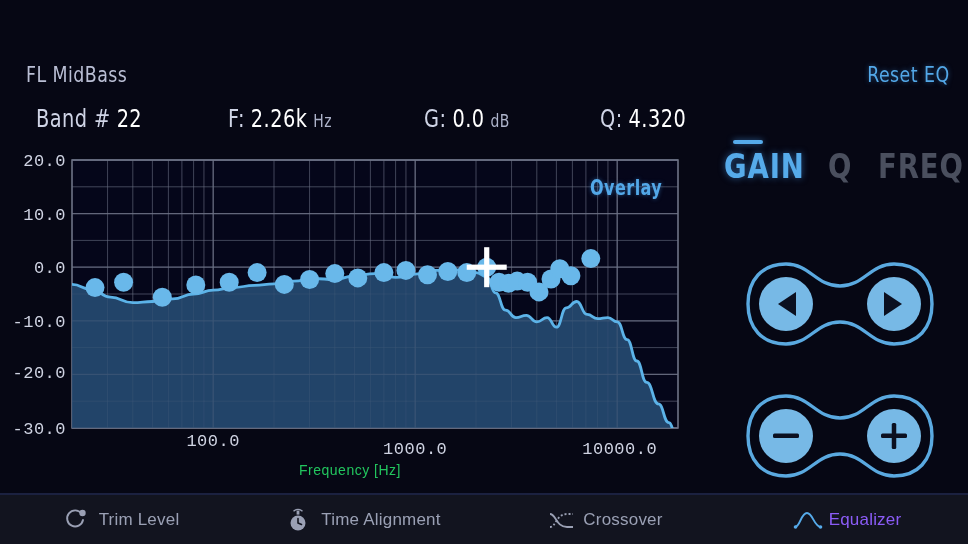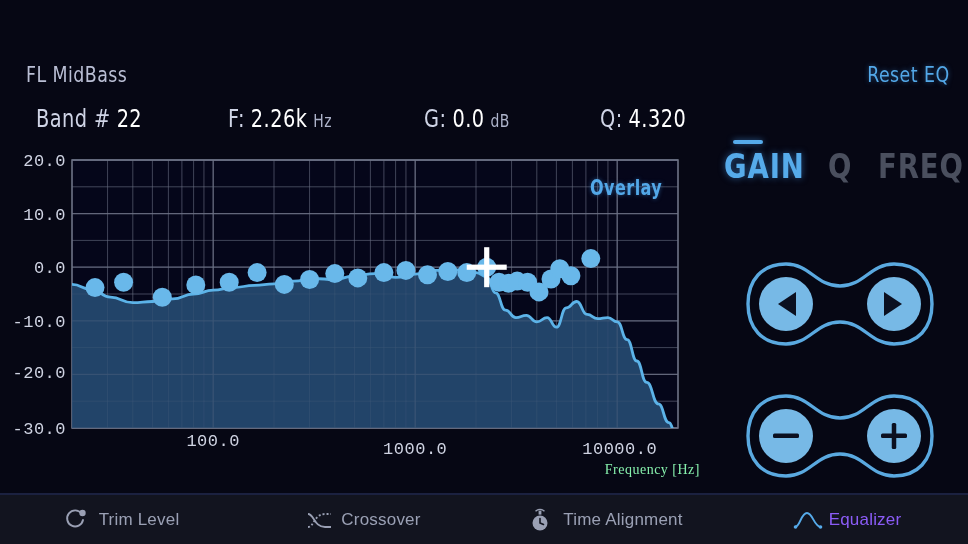--- a/index.html
+++ b/index.html
@@ -67,23 +67,23 @@
   .param .v { color: #ffffff; margin-left: 7px; }
   .param .u { color: #aeb4cb; font-size: 18px; margin-left: 7px; }
   .p-band { left: 36px; }
   .p-freq { left: 228px; }
   .p-gain { left: 424px; }
   .p-q    { left: 600px; }
 
   
   .chart-wrap { position: absolute; left: 0; top: 150px; width: 710px; height: 340px; }
   .xlabel {
-    position: absolute; left: 0; top: 312px; width: 700px; text-align: right;
-    font-family: Liberation Serif, serif;
-    font-size: 14px; color: #86efac; letter-spacing: 0.5px;
+    position: absolute; left: 0; top: 312px; width: 700px; text-align: center;
+    font-family: Liberation Sans, sans-serif;
+    font-size: 14px; color: #22c55e; letter-spacing: 0.5px;
   }
   .overlay-tag {
     position: absolute; left: 590px; top: 26px;
     font-family: "DejaVu Sans Condensed", "Liberation Sans Narrow", "Liberation Sans", sans-serif;
     font-size: 21px; color: #53a8e8; font-weight: bold; letter-spacing: 0.5px;
     transform: scaleX(0.85); transform-origin: left center;
     text-shadow: 0 0 5px rgba(70,150,230,0.5);
     cursor: pointer;
   }
   .ytick, .xtick {
@@ -338,38 +338,38 @@
         <svg viewBox="0 0 26 26" width="26" height="26">
           <path d="M18.5 6.5 A8 8 0 1 0 20 13" fill="none" stroke="#9aa0b4" stroke-width="1.9" stroke-linecap="round"></path>
           <circle cx="19.5" cy="6" r="3.2" fill="#9aa0b4"></circle>
         </svg>
       </span>
       <span class="nav-label">Trim Level</span>
     </div>
 
     <div class="nav-item">
       <span class="nav-ico">
-        <svg viewBox="0 0 28 26" width="28" height="26">
-          <path d="M3 7 C9 7 9 20 20 20 L26 20" fill="none" stroke="#9aa0b4" stroke-width="1.8"></path>
-          <path d="M3 20 C9 20 9 7 20 7 L26 7" fill="none" stroke="#9aa0b4" stroke-width="1.8" stroke-dasharray="2 2"></path>
-        </svg>
-      </span>
-      <span class="nav-label">Crossover</span>
-    </div>
-
-    <div class="nav-item">
-      <span class="nav-ico">
         <svg viewBox="0 0 26 26" width="26" height="26">
           <circle cx="13" cy="16" r="7.5" fill="#9aa0b4"></circle>
           <rect x="11.6" y="3.6" width="2.8" height="4" fill="#9aa0b4"></rect>
           <path d="M8.5 4.2 A6.5 6.5 0 0 1 17.5 4.2" fill="none" stroke="#9aa0b4" stroke-width="1.4"></path>
           <path d="M13 16 L13 11.5 M13 16 L16.5 17.5" stroke="#12141f" stroke-width="1.6" stroke-linecap="round"></path>
         </svg>
       </span>
       <span class="nav-label">Time Alignment</span>
+    </div>
+
+    <div class="nav-item">
+      <span class="nav-ico">
+        <svg viewBox="0 0 28 26" width="28" height="26">
+          <path d="M3 7 C9 7 9 20 20 20 L26 20" fill="none" stroke="#9aa0b4" stroke-width="1.8"></path>
+          <path d="M3 20 C9 20 9 7 20 7 L26 7" fill="none" stroke="#9aa0b4" stroke-width="1.8" stroke-dasharray="2 2"></path>
+        </svg>
+      </span>
+      <span class="nav-label">Crossover</span>
     </div>
 
     <div class="nav-item active">
       <span class="nav-ico">
         <svg viewBox="0 0 30 26" width="30" height="26">
           <path d="M2 20 C7 20 8 6 14 6 C20 6 21 20 28 20" fill="none" stroke="#56abea" stroke-width="1.9" stroke-linecap="round"></path>
           <circle cx="2.5" cy="20" r="1.8" fill="#56abea"></circle>
           <circle cx="27.5" cy="20" r="1.8" fill="#56abea"></circle>
         </svg>
       </span>

